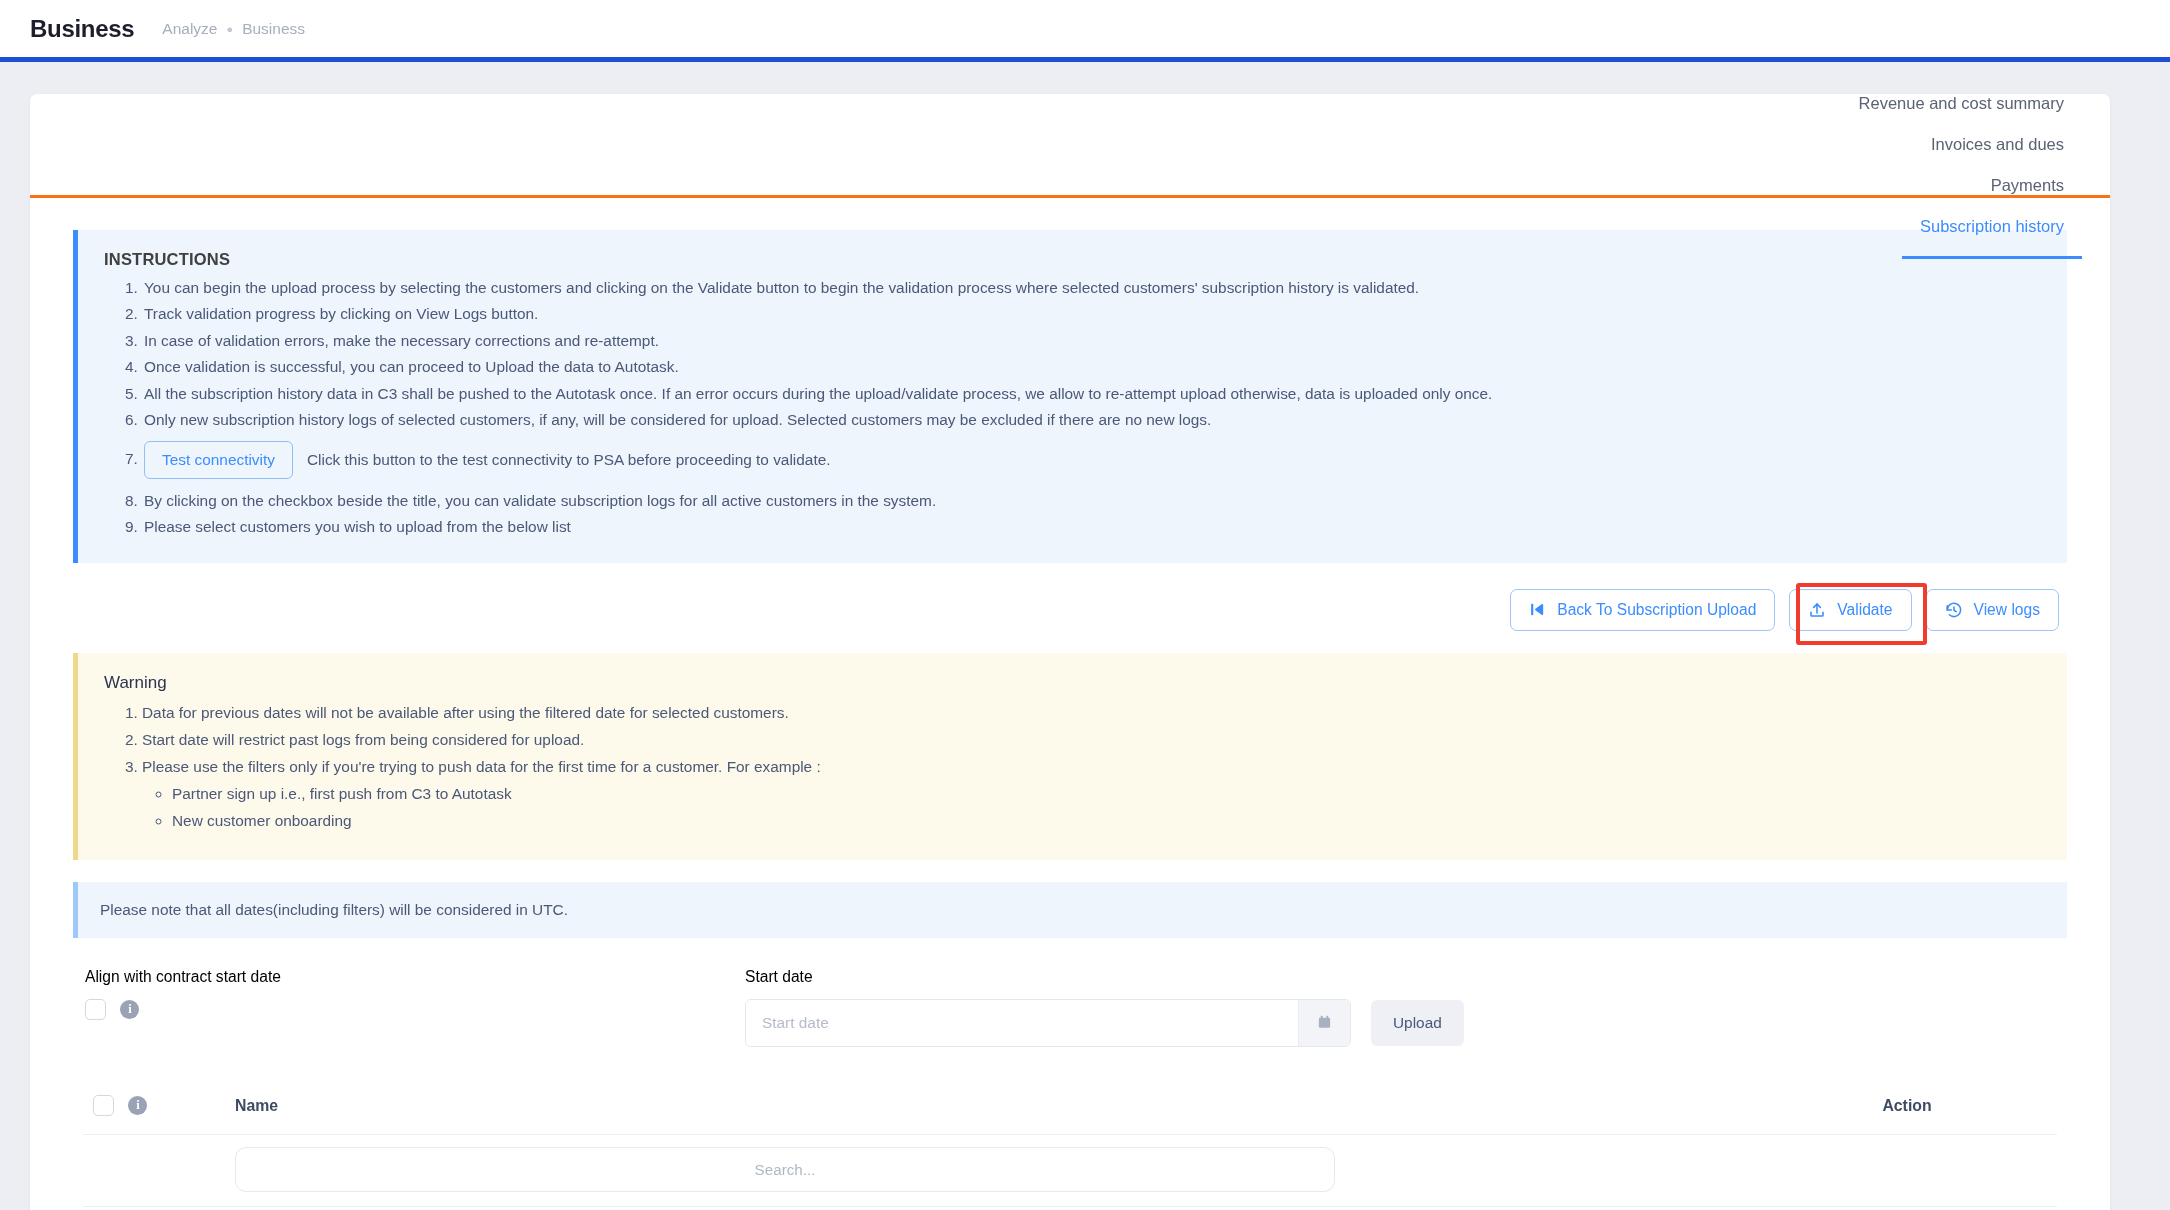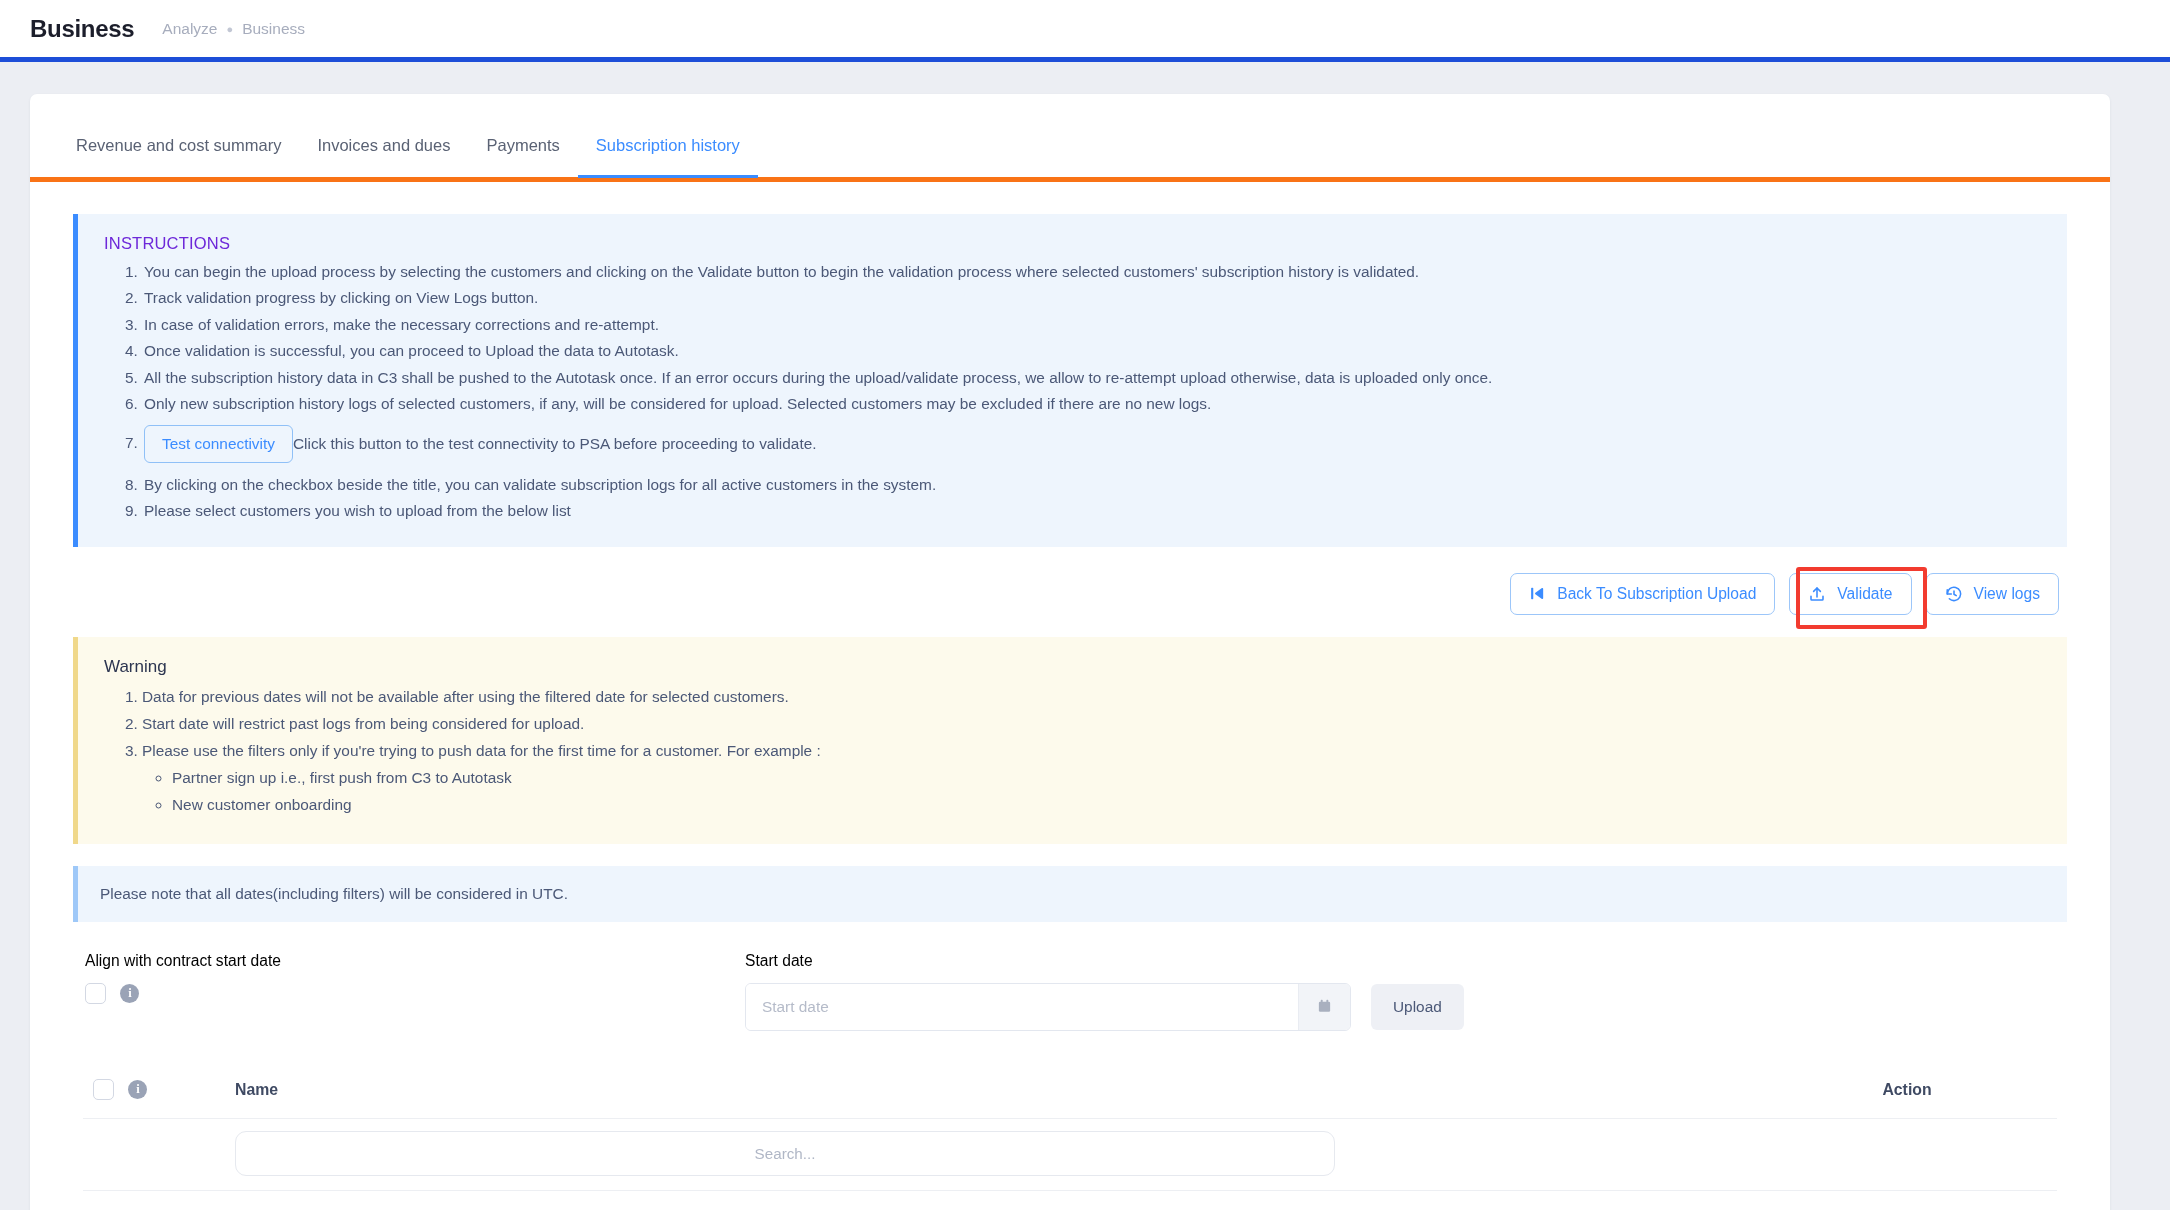--- a/index.html
+++ b/index.html
@@ -48,22 +48,23 @@
     height: 1150px;
     overflow: hidden;
   }
 
   
   .tabs {
     display: flex;
     align-items: flex-end;
     gap: 0px;
     padding: 0 28px;
-    border-bottom: 5px solid #f97316;
-    height: 88px;
+    border-bottom: 3px solid #f97316;
+    height: 104px;
+    flex-direction: column;
   }
   .tab {
     font-size: 16.5px;
     color: #5a6274;
     padding: 0 18px 22px 18px;
     cursor: pointer;
     position: relative;
     white-space: nowrap;
   }
   .tab.active {
@@ -82,36 +83,36 @@
   .body-pad { padding: 32px 43px 0 43px; }
 
   .instructions {
     background: #eef5fd;
     border-left: 5px solid #3b8cff;
     padding: 20px 26px 22px 26px;
   }
   .instructions h4 {
     margin: 0 0 6px 0;
     font-size: 16.5px;
-    font-weight: 400;
-    color: #6d28d9;
+    font-weight: 700;
+    color: #404040;
     letter-spacing: 0.2px;
   }
   ol.inst-list {
     margin: 0; padding-left: 38px;
     color: #4b5877;
     font-size: 15.4px;
     line-height: 1.72;
   }
   ol.inst-list li { padding-left: 2px; }
   li.with-btn {
     display: list-item;
     margin: 7px 0 9px 0;
   }
-  .inline-row { display: inline-flex; align-items: center; vertical-align: middle; }
+  .inline-row { display: inline-flex; align-items: center; gap: 14px; vertical-align: middle; }
   .test-conn-btn {
     display: inline-flex;
     align-items: center;
     justify-content: center;
     border: 1px solid #8fc0f7;
     border-radius: 6px;
     color: #3b8cff;
     background: transparent;
     font-size: 15.4px;
     font-family: inherit;

